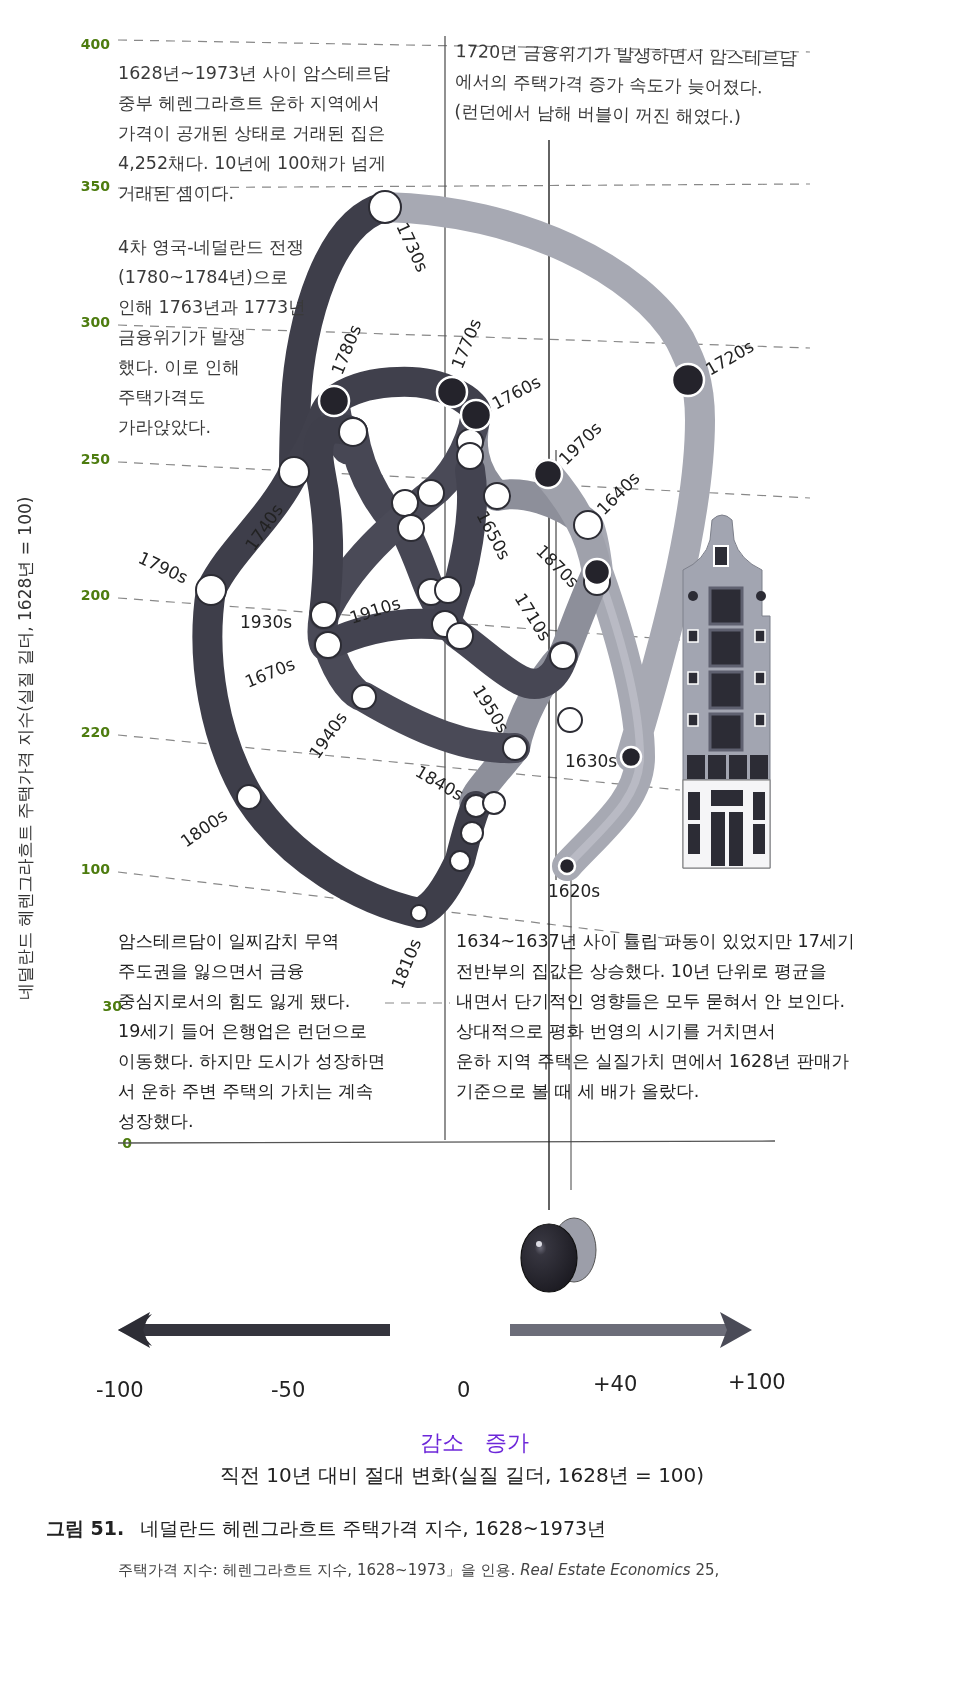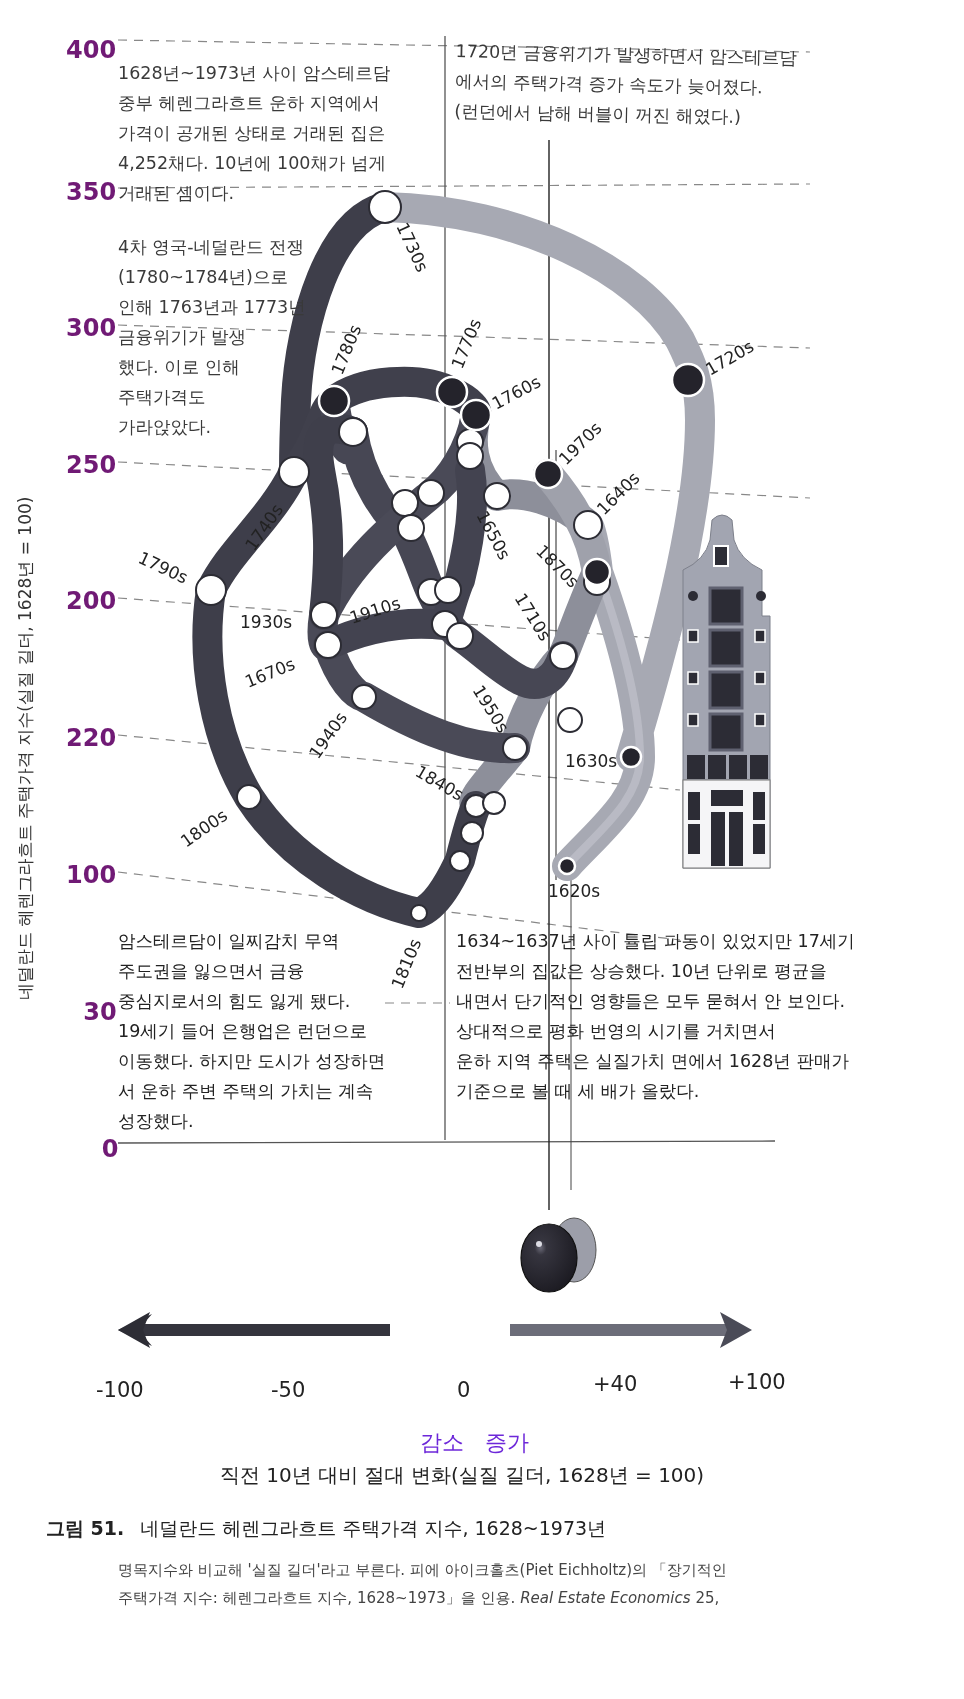--- a/index.html
+++ b/index.html
@@ -1,19 +1,19 @@
 <!DOCTYPE html>
 <html><head>
   <meta charset="utf-8">
   <style>
     html, body { margin: 0; padding: 0; background: #ffffff; }
     body { width: 964px; height: 1699px; position: relative; overflow: hidden;
            font-family: "DejaVu Sans", sans-serif; color: #2a2a2a; }
     .abs { position: absolute; }
-    .ytick { position: absolute; left: 66px; font-size: 24px; font-weight: bold; color: #701a75; width: 44px; text-align: center; }
+    .ytick { position: absolute; left: 66px; font-size: 14px; font-weight: bold; color: #4d7c0f; width: 44px; text-align: right; }
     .xtick { position: absolute; top: 1378px; font-size: 21px; color: #222; margin-left: 20px; }
     .anno { position: absolute; font-size: 17.5px; line-height: 30px; color: #3a3a3a; white-space: pre; }
     .anno-dark { color: #222; }
     .ylabel { position: absolute; left: 14px; top: 1000px; transform-origin: 0 0; transform: rotate(-90deg);
               font-size: 17px; color: #333; white-space: nowrap; }
     .arrow-label { position: absolute; top: 1428px; left: 420px; font-size: 22px; color: #6d28d9; white-space: pre; }
     .xlabel { position: absolute; top: 1462px; left: 220px; font-size: 20px; color: #222; white-space: nowrap; }
     .cap-title { position: absolute; top: 1516px; left: 46px; font-size: 19px; color: #222; white-space: nowrap; }
     .cap-title b { font-weight: bold; margin-right: 16px; }
     .cap-body { position: absolute; top: 1556px; left: 118px; width: 820px; font-size: 15px; line-height: 28px; color: #444; }
@@ -245,15 +245,14 @@
 전반부의 집값은 상승했다. 10년 단위로 평균을
 내면서 단기적인 영향들은 모두 묻혀서 안 보인다.
 상대적으로 평화 번영의 시기를 거치면서
 운하 지역 주택은 실질가치 면에서 1628년 판매가
 기준으로 볼 때 세 배가 올랐다.</div>
 
 <div class="cap-title">
   <b>그림 51.</b><span>네덜란드 헤렌그라흐트 주택가격 지수, 1628~1973년</span>
 </div>
 <div class="cap-body">
-  <div class="cap-line">명목지수와 비교해 '실질 길더'라고 부른다. 피에 아이크홀츠(Piet Eichholtz)의 「장기적인</div>
   <div class="cap-line"><span>주택가격 지수: 헤렌그라흐트 지수, 1628~1973」을 인용.</span> <i>Real Estate Economics</i> <span>25,</span></div>
 </div>
 
 </body></html>

